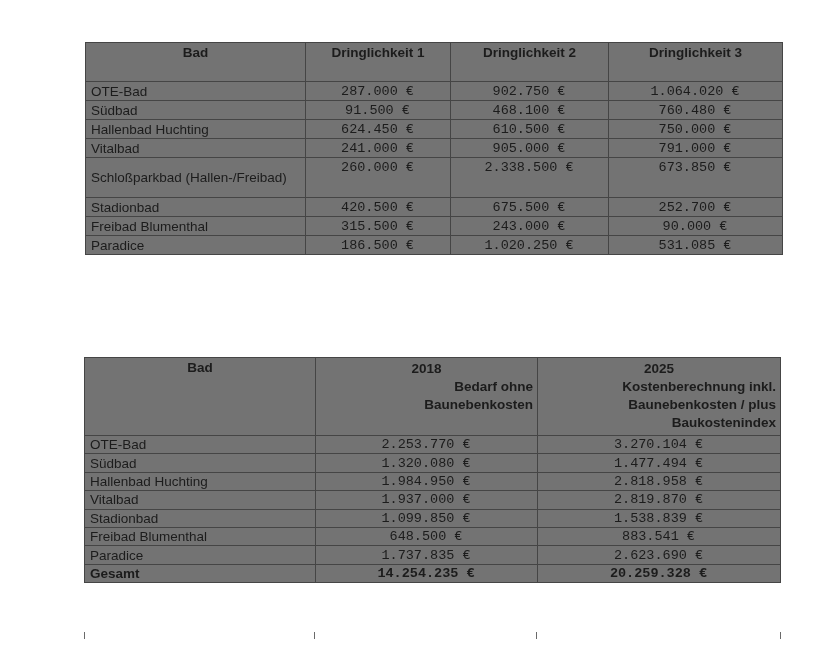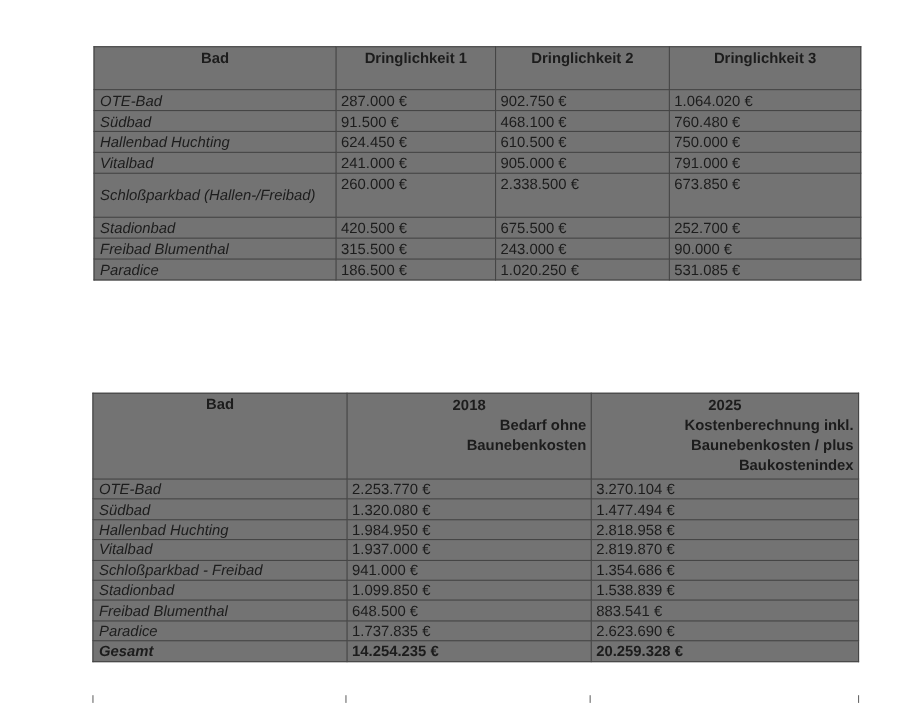--- a/index.html
+++ b/index.html
@@ -22,22 +22,22 @@
     font-size: 13.5px;
     overflow: hidden;
     white-space: normal;
   }
   th {
     font-weight: bold;
     vertical-align: top;
     text-align: center;
     padding: 2px 4px 0 4px;
   }
-  td.name { text-align: left;  padding: 0 4px 0 5px; vertical-align: middle; font-style: italic; }
-  td.num  { text-align: left; padding: 0 5px 0 4px; vertical-align: middle; }
+  td.name { text-align: left;  padding: 0 4px 0 5px; vertical-align: middle; }
+  td.num  { text-align: center; padding: 0 5px 0 4px; vertical-align: middle; font-family: Liberation Mono, monospace; }
 
   
   .t1 { left: 85px; top: 42px; width: 697px; }
   .t1 th { height: 36px; }
   .t1 td { height: 18px; }
   .t1 tr.tall td { height: 37px; }
   .t1 tr.tall td.num { vertical-align: top; padding-top: 2px; }
 
   
   .t2 { left: 84px; top: 357px; width: 696px; }
@@ -160,25 +160,20 @@
         <td class="name">Hallenbad Huchting</td>
         <td class="num">1.984.950 €</td>
         <td class="num">2.818.958 €</td>
       </tr>
       <tr>
         <td class="name">Vitalbad</td>
         <td class="num">1.937.000 €</td>
         <td class="num">2.819.870 €</td>
       </tr>
       <tr>
-        <td class="name">Schloßparkbad - Freibad</td>
-        <td class="num">941.000 €</td>
-        <td class="num">1.354.686 €</td>
-      </tr>
-      <tr>
         <td class="name">Stadionbad</td>
         <td class="num">1.099.850 €</td>
         <td class="num">1.538.839 €</td>
       </tr>
       <tr>
         <td class="name">Freibad Blumenthal</td>
         <td class="num">648.500 €</td>
         <td class="num">883.541 €</td>
       </tr>
       <tr>

